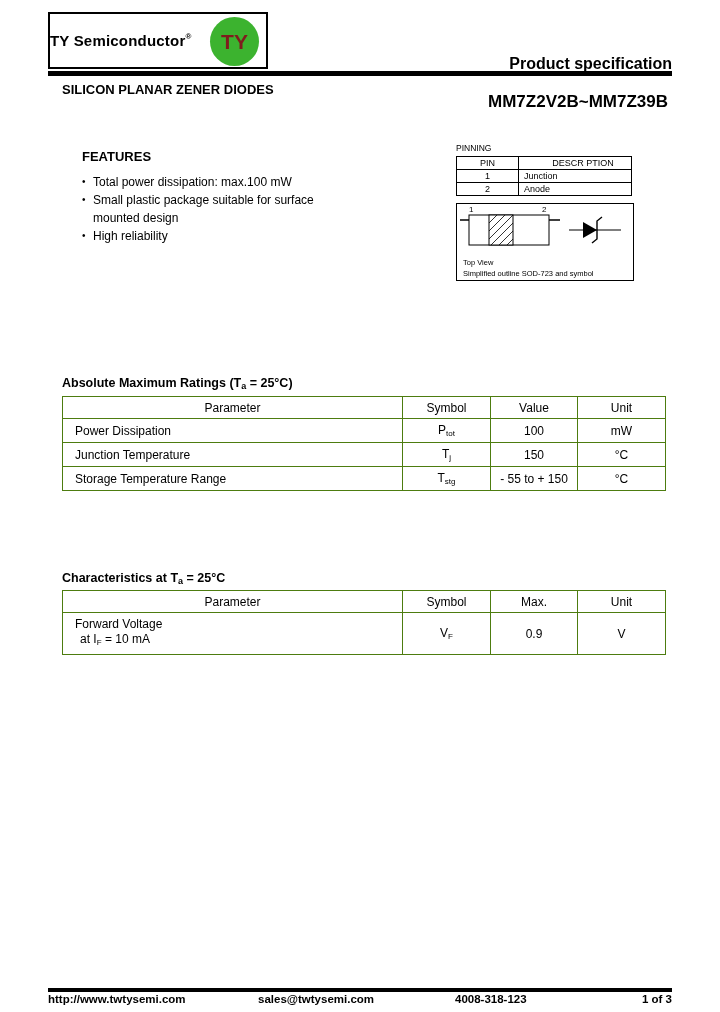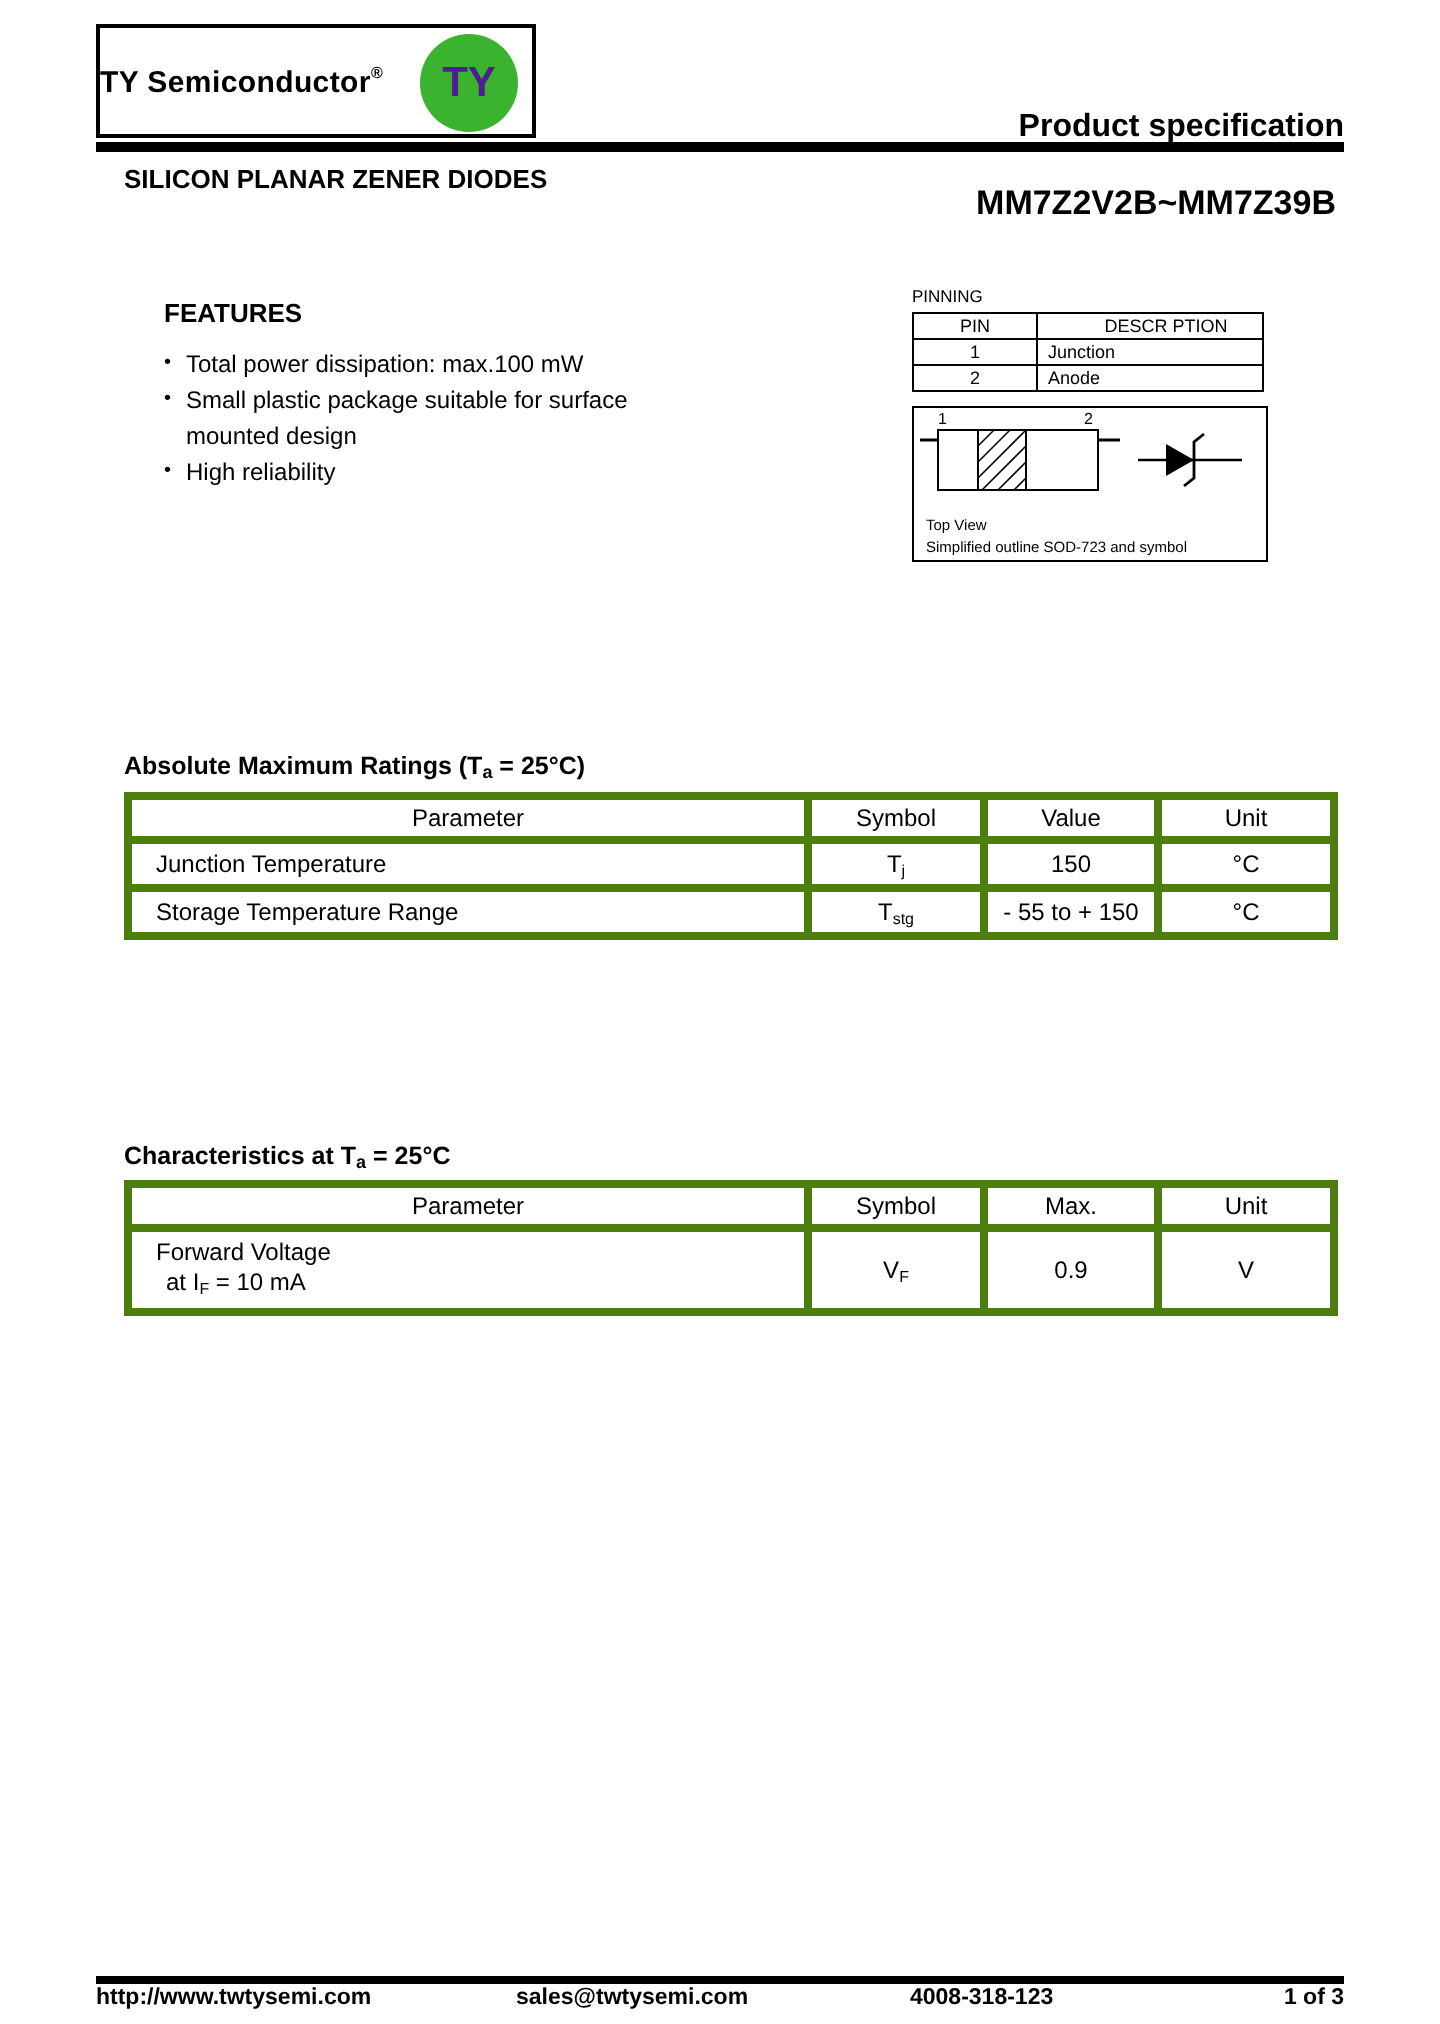--- a/index.html
+++ b/index.html
@@ -6,21 +6,21 @@
   html,body { background:#ffffff; }
   body { font-family:"Liberation Sans", sans-serif; color:#000; }
   .page { position:relative; width:720px; height:1012px; background:#fff; overflow:hidden; }
 
   
   .logo-box { position:absolute; left:48px; top:12px; width:220px; height:57px;
               border:2px solid #000; display:flex; align-items:center; padding-left:0; }
   .logo-text { font-size:15px; font-weight:bold; letter-spacing:0.2px; }
   .reg { font-size:8px; vertical-align:7px; font-weight:bold; }
   .logo-badge { position:absolute; right:7px; top:3px; width:49px; height:49px; border-radius:50%;
-                background:#3cb32f; color:#4c1d95; font-weight:bold; font-size:21px;
+                background:#3cb32f; color:#7f1d1d; font-weight:bold; font-size:21px;
                 display:flex; align-items:center; justify-content:center; }
   .spec-label { position:absolute; right:48px; top:55px; font-size:16px; font-weight:bold; }
   .header-bar { position:absolute; left:48px; top:71px; width:624px; height:5px; background:#000; }
 
   .title-left  { position:absolute; left:62px;  top:82px; font-size:13px; font-weight:bold; }
   .title-right { position:absolute; right:52px; top:92px; font-size:17px; font-weight:bold; }
 
   
   .features { position:absolute; left:62px; top:149px; width:238px;margin-left:20px; }
   .features-heading { font-size:13px; font-weight:bold; margin-bottom:9px; }
@@ -36,21 +36,21 @@
   .pin-table .c2 { width:113px; text-align:left; padding-left:5px; }
   .pin-table th.c2 { text-align:center; padding-left:16px; }
   .pin-diagram { margin-top:7px; width:178px; height:78px; border:1px solid #000; }
   svg text { font-family:"Liberation Sans", sans-serif; fill:#000; }
 
   
   .section-heading { position:absolute; left:62px; font-size:12.5px; font-weight:bold; }
   .subsm { font-size:9px; vertical-align:-2px; font-weight:bold; }
   .spec-table { position:absolute; left:62px; border-collapse:collapse; table-layout:fixed;
                 width:603px; font-size:12px; }
-  .spec-table th, .spec-table td { border:4px solid #4d7c0f; font-weight:normal; }
+  .spec-table th, .spec-table td { border:1px solid #4d7c0f; font-weight:normal; }
   .spec-table th { height:22px; text-align:center; }
   .col-param { width:340px; }
   .col-sym   { width:88px; }
   .col-val   { width:87px;margin-top:21px; }
   .col-unit  { width:88px; }
   .spec-table td { height:24px; text-align:center; }
   .spec-table td.param { text-align:left; padding-left:12px; }
   .sub { font-size:8px; vertical-align:-2px; }
   .char-table td { height:42px; }
   .char-table td.param { line-height:15px; vertical-align:middle; }
@@ -154,20 +154,26 @@
   </div>
   <table class="spec-table" style="top:396px;">
     <tbody>
         <tr>
       <th class="col-param">Parameter</th>
       <th class="col-sym">Symbol</th>
       <th class="col-val">Value</th>
       <th class="col-unit">Unit</th>
     </tr>
     <tr>
+      <td class="param">Power Dissipation</td>
+      <td><span>P</span><span class="sub">tot</span></td>
+      <td>100</td>
+      <td>mW</td>
+    </tr>
+    <tr>
       <td class="param">Junction Temperature</td>
       <td><span>T</span><span class="sub">j</span></td>
       <td>150</td>
       <td>°C</td>
     </tr>
     <tr>
       <td class="param">Storage Temperature Range</td>
       <td><span>T</span><span class="sub">stg</span></td>
       <td>- 55 to + 150</td>
       <td>°C</td>

